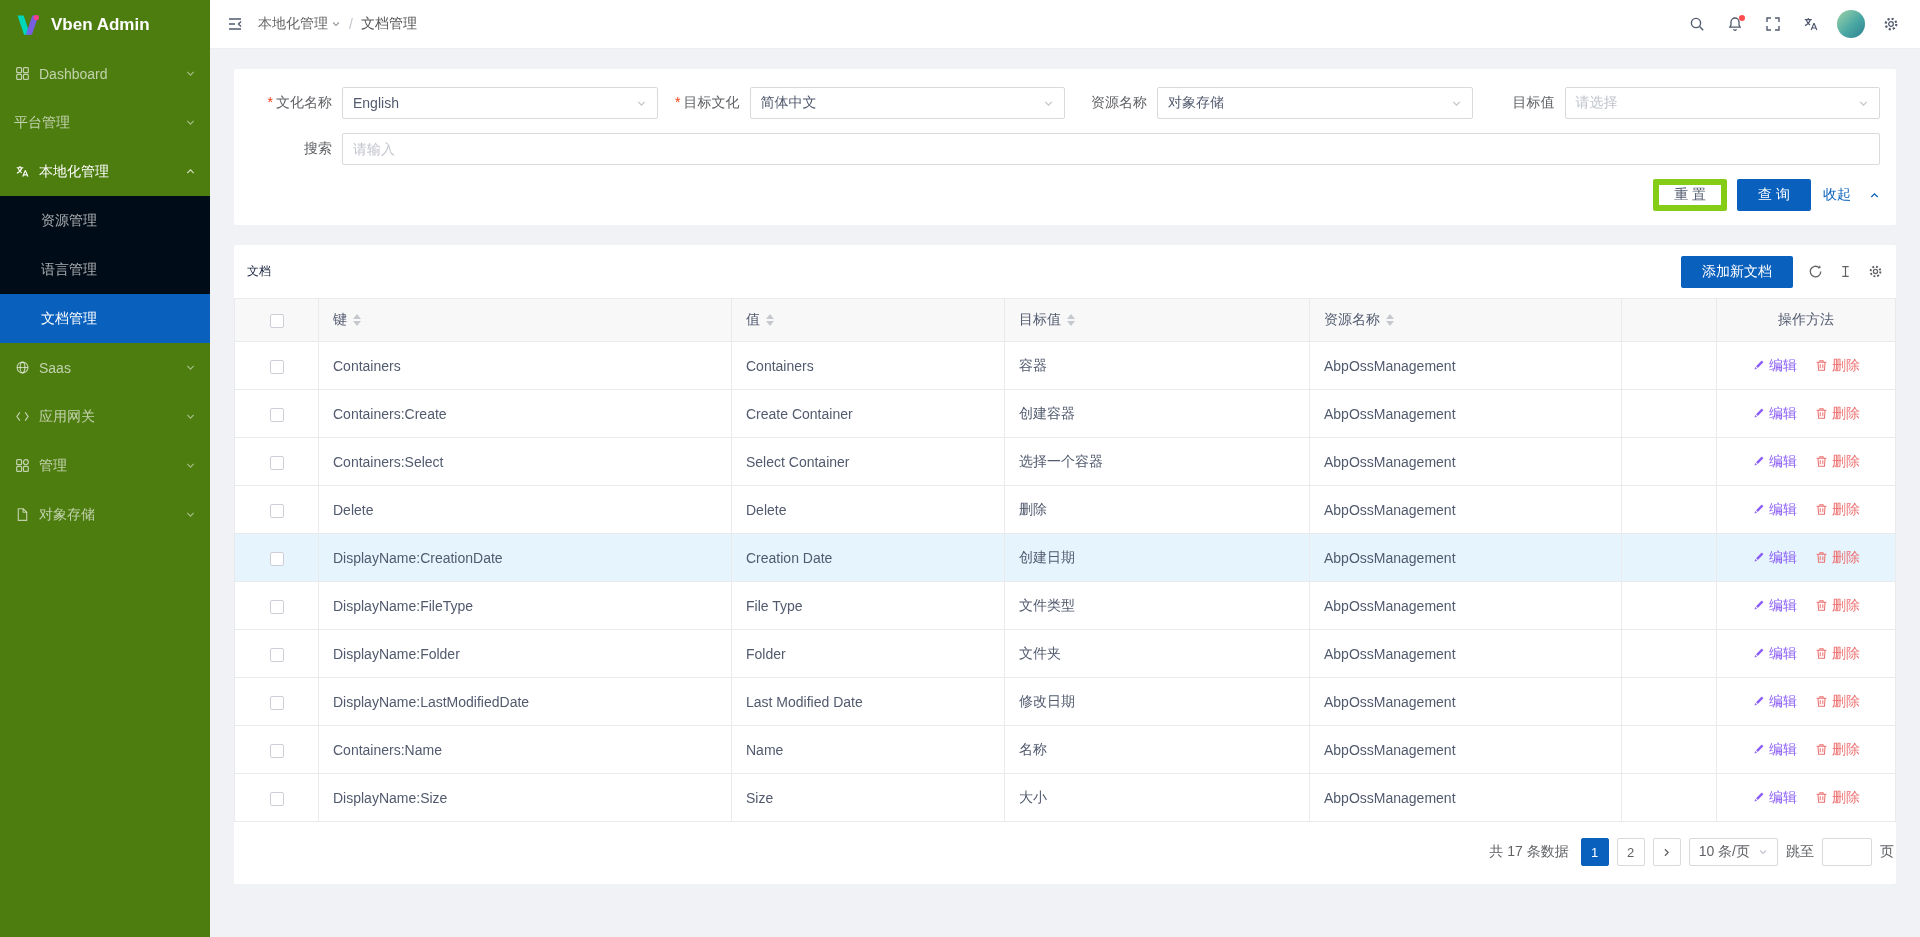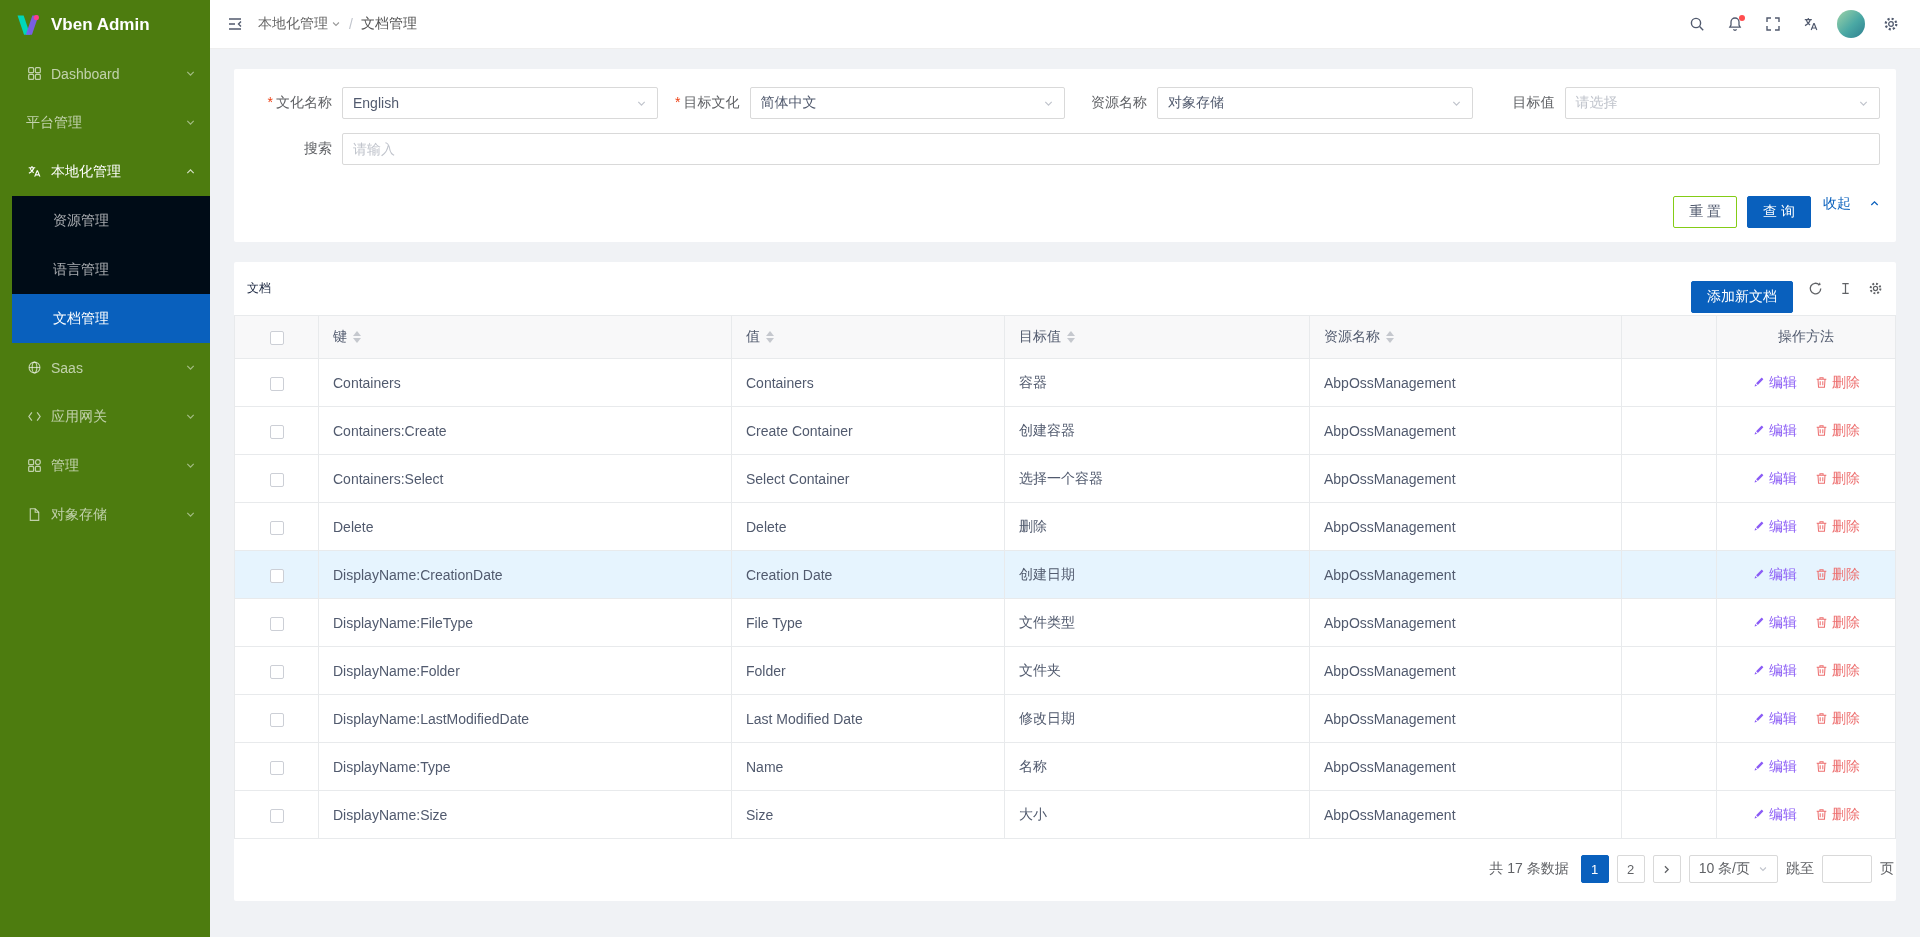--- a/index.html
+++ b/index.html
@@ -4,21 +4,21 @@
 <style>
   * { margin:0; padding:0; box-sizing:border-box; }
   html,body { width:1920px; height:937px; overflow:hidden;
     font-family:"Liberation Sans","DejaVu Sans",sans-serif; font-size:14px; color:#515a6e; background:#f0f2f5; }
   .app { display:flex; width:1920px; height:937px; }
 
   
   .sidebar { width:210px; min-width:210px; background:#4d7c0f; display:flex; flex-direction:column; }
   .logo { height:49px; display:flex; align-items:center; gap:9px; padding:0 14px; cursor:pointer; }
   .logo-title { color:#fff; font-size:17px; font-weight:700; white-space:nowrap; }
-  .menu { flex:1; overflow:hidden;margin-left:12px; }
+  .menu { flex:1; overflow:hidden; }
   .menu-item { height:49px; display:flex; align-items:center; gap:9px; padding:0 14px;
     color:rgba(255,255,255,.65); cursor:pointer; white-space:nowrap; }
   .menu-item.open { color:#fff; }
   .mi-icon { display:flex; width:16px; justify-content:center; }
   .mi-label { flex:1; }
   .mi-arrow { display:flex; opacity:.75; }
   .submenu { background:#000c17; }
   .submenu-item { height:49px; display:flex; align-items:center; padding-left:41px;
     color:rgba(255,255,255,.65); cursor:pointer; }
   .submenu-item.active { background:#0960bd; color:#fff; }
@@ -50,22 +50,22 @@
   .star { color:#ed4014; margin-right:3px; }
   .select { flex:1; height:32px; border:1px solid #d9d9d9; border-radius:2px; background:#fff;
     display:flex; align-items:center; justify-content:space-between; padding:0 10px; cursor:pointer; min-width:0; }
   .select .val { color:#515a6e; }
   .select .ph { color:#c0c4cc; }
   .sel-arrow { display:flex; color:#c0c4cc; }
   .text-input { flex:1; height:32px; border:1px solid #d9d9d9; border-radius:2px; padding:0 10px;
     font-family:inherit; font-size:14px; color:#515a6e; outline:none; }
   .text-input::placeholder { color:#c0c4cc; }
   .filter-actions { display:flex; justify-content:flex-end; align-items:center; gap:10px; margin-top:14px; }
-  .btn { height:32px; padding:0 15px; border-radius:2px; border:1px solid #84cc16; background:#fff;
-    color:#515a6e; font-size:14px; font-family:inherit; cursor:pointer; white-space:nowrap;margin-top:17px; }
+  .btn { height:32px; padding:0 15px; border-radius:2px; border:6px solid #84cc16; background:#fff;
+    color:#515a6e; font-size:14px; font-family:inherit; cursor:pointer; white-space:nowrap; }
   .btn.primary { background:#0960bd; border-color:#0960bd; color:#fff; }
   .collapse-link { display:flex; align-items:center; gap:18px; color:#0960bd; cursor:pointer; margin-left:2px; }
 
   
   .table-card { background:#fff; border-radius:2px; margin-top:20px; }
   .card-toolbar { height:53px; display:flex; align-items:center; padding:0 13px; }
   .card-title { font-size:12px; font-weight:500; color:#17233d; }
   .toolbar-right { margin-left:auto; display:flex; align-items:center; gap:15px; color:#606266; }
   .tool-icon { display:flex; cursor:pointer; }
   .doc-table { width:100%; border-collapse:collapse; table-layout:fixed; }
@@ -668,21 +668,21 @@
                           <path d="M1.8 3.4h10.4M5.3 3.4V1.9h3.4v1.5M3.2 3.4l.6 8.7h6.4l.6-8.7M5.6 5.7v4.2M8.4 5.7v4.2"></path>
                         </svg>
           </span>
           <span>删除</span>
         </span>
       </span>
     </td>
   </tr>
               <tr>
     <td class="td-check"><input type="checkbox" class="cbx" style=""></td>
-    <td>DisplayName:Type</td>
+    <td>Containers:Name</td>
     <td>Name</td>
     <td>名称</td>
     <td>AbpOssManagement</td>
     <td></td>
     <td class="td-actions">
       <span class="actions-wrap">
         <span class="link edit">
           <span style="display:flex;">
             <svg viewBox="0 0 14 14" width="13" height="13">
                           <g transform="rotate(45 7 7)" fill="currentColor">

